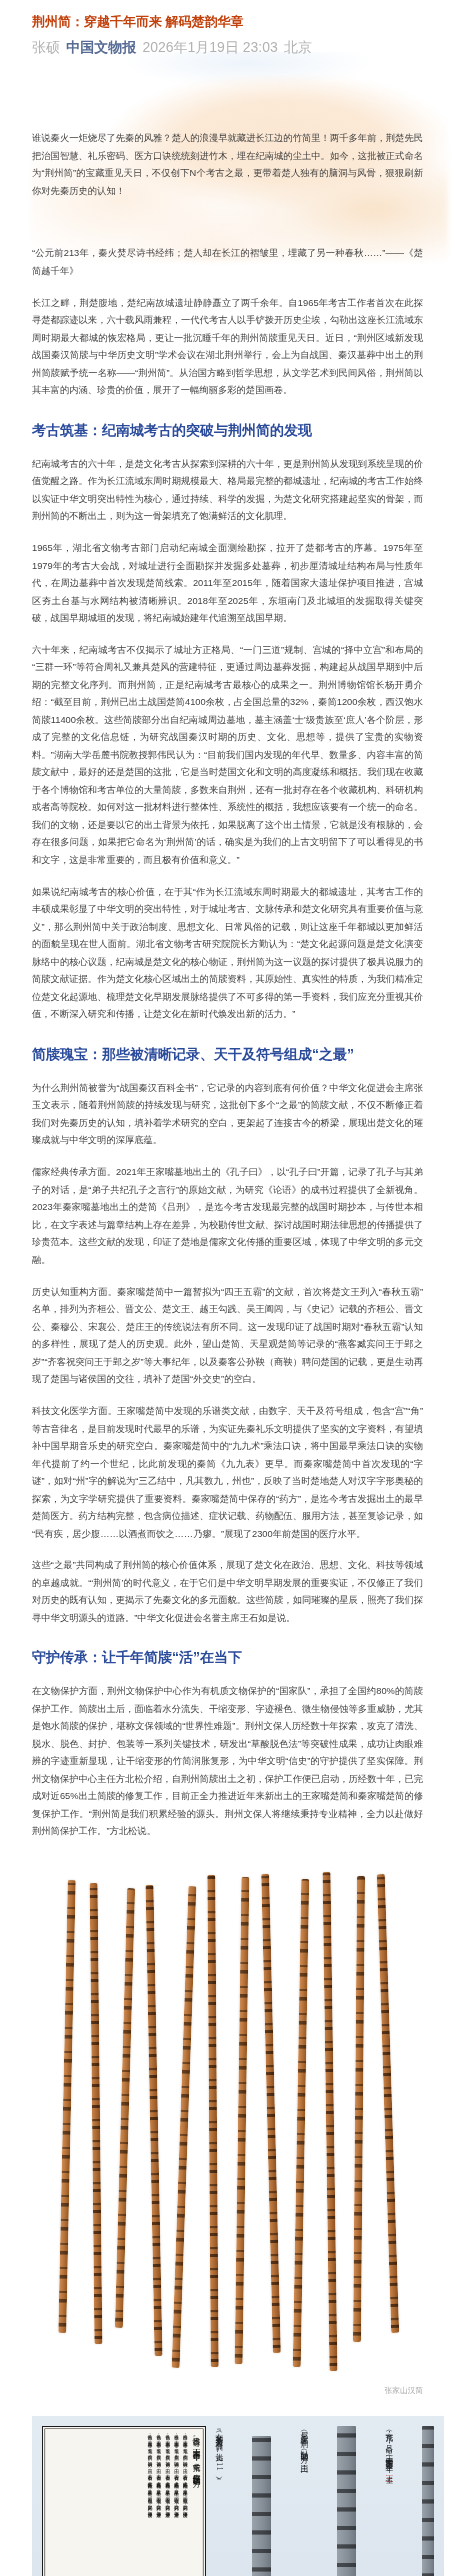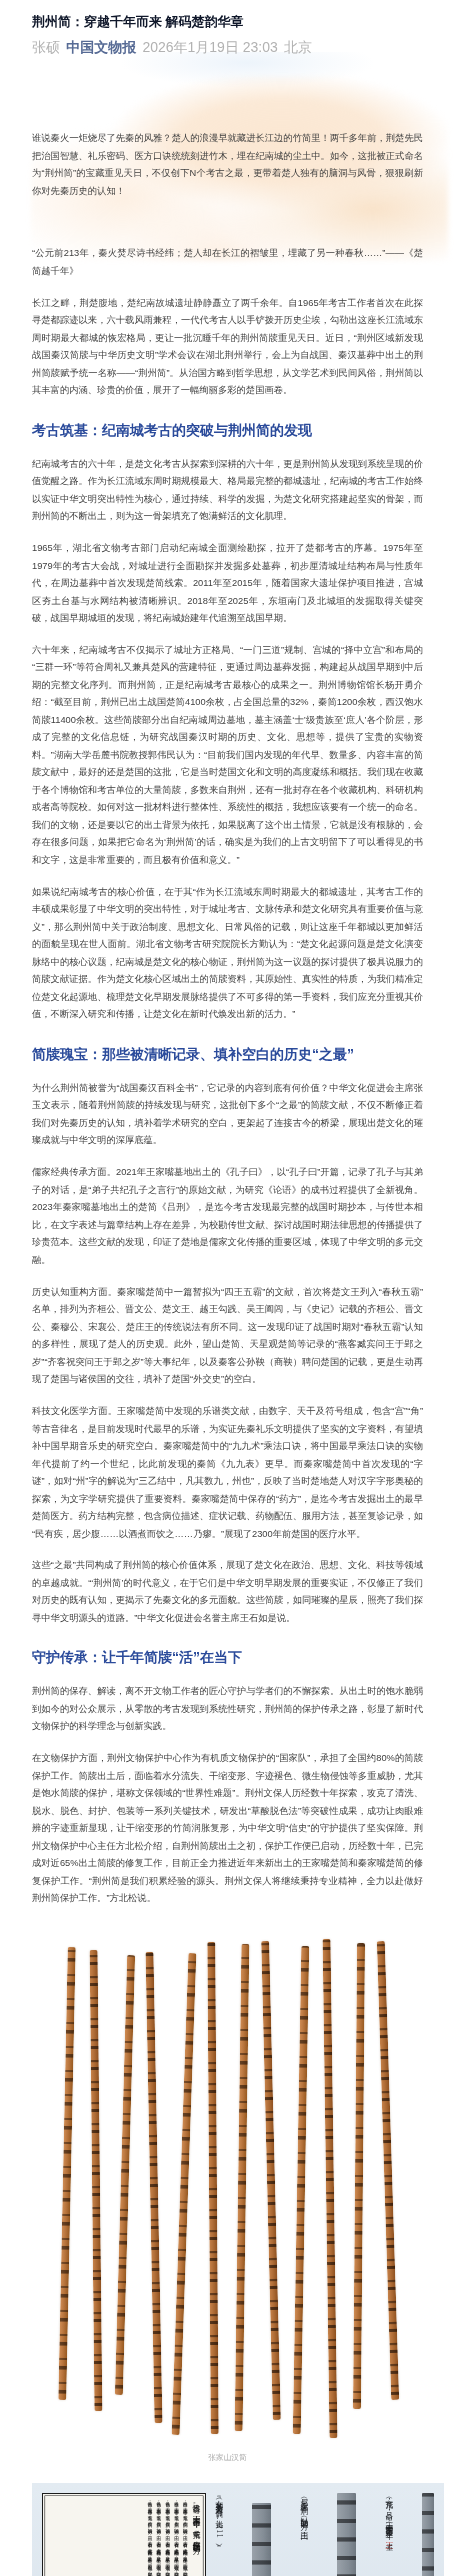--- a/index.html
+++ b/index.html
@@ -8,28 +8,28 @@
   .decor{position:absolute;pointer-events:none;z-index:0;}
   .blob-blue{top:52px;left:93px;width:309px;height:36px;
     background:radial-gradient(55% 90% at 50% 30%,#edf4fb 0%,rgba(237,244,251,0) 75%);}
   .blob-peach{top:76px;left:31px;width:417px;height:185px;filter:blur(2.6px);
     background:
       radial-gradient(58% 52% at 60% 35%,#fbe7d2 0%,rgba(251,231,210,.9) 42%,rgba(251,231,210,0) 72%),
       radial-gradient(46% 55% at 22% 66%,#fdf0e3 0%,rgba(253,240,227,0) 70%),
       radial-gradient(52% 48% at 82% 72%,#f9e3ca 0%,rgba(249,227,202,0) 70%),
       radial-gradient(30% 40% at 45% 95%,#fdf1e6 0%,rgba(253,241,230,0) 75%);}
   .content{position:relative;z-index:1;padding:13.4px 32px 0;}
-  .title{font-size:13px;line-height:1.4;font-weight:700;color:#0f172a;margin:0;}
+  .title{font-size:13px;line-height:1.4;font-weight:700;color:#c2410c;margin:0;}
   .meta{margin-top:7.7px;font-size:14px;color:#b2b2b2;display:flex;gap:6.2px;align-items:baseline;}
   .meta .account{color:#576b95;font-weight:600;text-align:right;}
   .para{font-size:9.3px;line-height:17.5px;color:#3e3e3e;text-align:justify;margin:0 0 14.4px;}
   .intro{margin-top:73px;margin-bottom:12px;}
   .quote{margin-top:45px;}
   .sec-heading{font-size:14px;line-height:15.5px;font-weight:700;color:#2b4b9b;margin:23px 0 17.5px;}
-  .caption{font-size:7.7px;color:#a9a9a9;text-align:center;margin:12.4px 0 17.5px;}
+  .caption{font-size:7.7px;color:#a9a9a9;text-align:right;margin:12.4px 0 17.5px;}
   
   .fig-slips{margin:17.5px auto 0;width:330px;height:515px;display:flex;justify-content:space-between;align-items:flex-start;}
   .slip{width:8.2px;border-radius:2.1px;background-blend-mode:multiply,normal;
     background-image:
       repeating-linear-gradient(0deg,rgba(28,18,6,0) 0 4.6px,rgba(28,18,6,.62) 5.2px 7.7px,rgba(28,18,6,0) 8.2px 12.4px,rgba(28,18,6,.5) 13px 15px,rgba(28,18,6,0) 15.5px 21px),
       linear-gradient(90deg,#c6824a,#aa6832 55%,#8e5120);
     box-shadow:0 0 2.1px rgba(120,80,40,.25);}
   .slip:nth-child(1){height:453px;margin-top:21.6px;transform:rotate(1.2deg);}
   .slip:nth-child(2){height:461px;margin-top:25px;transform:rotate(-0.6deg);}
   .slip:nth-child(3){height:440px;margin-top:30px;transform:rotate(1.6deg);}
@@ -88,29 +88,28 @@
     <p class="para quote">“公元前213年，秦火焚尽诗书经纬；楚人却在长江的褶皱里，埋藏了另一种春秋……”——《楚简越千年》</p>
 
     <p class="para">长江之畔，荆楚腹地，楚纪南故城遗址静静矗立了两千余年。自1965年考古工作者首次在此探寻楚都踪迹以来，六十载风雨兼程，一代代考古人以手铲拨开历史尘埃，勾勒出这座长江流域东周时期最大都城的恢宏格局，更让一批沉睡千年的荆州简牍重见天日。近日，“荆州区域新发现战国秦汉简牍与中华历史文明”学术会议在湖北荆州举行，会上为自战国、秦汉墓葬中出土的荆州简牍赋予统一名称——“荆州简”。从治国方略到哲学思想，从文学艺术到民间风俗，荆州简以其丰富的内涵、珍贵的价值，展开了一幅绚丽多彩的楚国画卷。</p>
 
     <h2 class="sec-heading">考古筑基：纪南城考古的突破与荆州简的发现</h2>
     <p class="para">纪南城考古的六十年，是楚文化考古从探索到深耕的六十年，更是荆州简从发现到系统呈现的价值觉醒之路。作为长江流域东周时期规模最大、格局最完整的都城遗址，纪南城的考古工作始终以实证中华文明突出特性为核心，通过持续、科学的发掘，为楚文化研究搭建起坚实的骨架，而荆州简的不断出土，则为这一骨架填充了饱满鲜活的文化肌理。</p>
     <p class="para">1965年，湖北省文物考古部门启动纪南城全面测绘勘探，拉开了楚都考古的序幕。1975年至1979年的考古大会战，对城址进行全面勘探并发掘多处墓葬，初步厘清城址结构布局与性质年代，在周边墓葬中首次发现楚简线索。2011年至2015年，随着国家大遗址保护项目推进，宫城区夯土台基与水网结构被清晰辨识。2018年至2025年，东垣南门及北城垣的发掘取得关键突破，战国早期城垣的发现，将纪南城始建年代追溯至战国早期。</p>
     <p class="para">六十年来，纪南城考古不仅揭示了城址方正格局、“一门三道”规制、宫城的“择中立宫”和布局的“三群一环”等符合周礼又兼具楚风的营建特征，更通过周边墓葬发掘，构建起从战国早期到中后期的完整文化序列。而荆州简，正是纪南城考古最核心的成果之一。荆州博物馆馆长杨开勇介绍：“截至目前，荆州已出土战国楚简4100余枚，占全国总量的32%，秦简1200余枚，西汉饱水简牍11400余枚。这些简牍部分出自纪南城周边墓地，墓主涵盖‘士’级贵族至‘庶人’各个阶层，形成了完整的文化信息链，为研究战国秦汉时期的历史、文化、思想等，提供了宝贵的实物资料。”湖南大学岳麓书院教授郭伟民认为：“目前我们国内发现的年代早、数量多、内容丰富的简牍文献中，最好的还是楚国的这批，它是当时楚国文化和文明的高度凝练和概括。我们现在收藏于各个博物馆和考古单位的大量简牍，多数来自荆州，还有一批封存在各个收藏机构、科研机构或者高等院校。如何对这一批材料进行整体性、系统性的概括，我想应该要有一个统一的命名。我们的文物，还是要以它的出土背景为依托，如果脱离了这个出土情景，它就是没有根脉的，会存在很多问题，如果把它命名为‘荆州简’的话，确实是为我们的上古文明留下了可以看得见的书和文字，这是非常重要的，而且极有价值和意义。”</p>
     <p class="para">如果说纪南城考古的核心价值，在于其“作为长江流域东周时期最大的都城遗址，其考古工作的丰硕成果彰显了中华文明的突出特性，对于城址考古、文脉传承和楚文化研究具有重要价值与意义”，那么荆州简中关于政治制度、思想文化、日常风俗的记载，则让这座千年都城以更加鲜活的面貌呈现在世人面前。湖北省文物考古研究院院长方勤认为：“楚文化起源问题是楚文化演变脉络中的核心议题，纪南城是楚文化的核心物证，荆州简为这一议题的探讨提供了极具说服力的简牍文献证据。作为楚文化核心区域出土的简牍资料，其原始性、真实性的特质，为我们精准定位楚文化起源地、梳理楚文化早期发展脉络提供了不可多得的第一手资料，我们应充分重视其价值，不断深入研究和传播，让楚文化在新时代焕发出新的活力。”</p>
 
-    <h2 class="sec-heading">简牍瑰宝：那些被清晰记录、填补空白的历史“之最”</h2>
+    <h2 class="sec-heading">简牍瑰宝：那些被清晰记录、天干及符号组成“之最”</h2>
     <p class="para">为什么荆州简被誉为“战国秦汉百科全书”，它记录的内容到底有何价值？中华文化促进会主席张玉文表示，随着荆州简牍的持续发现与研究，这批创下多个“之最”的简牍文献，不仅不断修正着我们对先秦历史的认知，填补着学术研究的空白，更架起了连接古今的桥梁，展现出楚文化的璀璨成就与中华文明的深厚底蕴。</p>
     <p class="para">儒家经典传承方面。2021年王家嘴墓地出土的《孔子曰》，以“孔子曰”开篇，记录了孔子与其弟子的对话，是“弟子共纪孔子之言行”的原始文献，为研究《论语》的成书过程提供了全新视角。2023年秦家嘴墓地出土的楚简《吕刑》，是迄今考古发现最完整的战国时期抄本，与传世本相比，在文字表述与篇章结构上存在差异，为校勘传世文献、探讨战国时期法律思想的传播提供了珍贵范本。这些文献的发现，印证了楚地是儒家文化传播的重要区域，体现了中华文明的多元交融。</p>
     <p class="para">历史认知重构方面。秦家嘴楚简中一篇暂拟为“四王五霸”的文献，首次将楚文王列入“春秋五霸”名单，排列为齐桓公、晋文公、楚文王、越王勾践、吴王阖闾，与《史记》记载的齐桓公、晋文公、秦穆公、宋襄公、楚庄王的传统说法有所不同。这一发现印证了战国时期对“春秋五霸”认知的多样性，展现了楚人的历史观。此外，望山楚简、天星观楚简等记录的“燕客臧宾问王于郢之岁”“齐客祝突问王于郢之岁”等大事纪年，以及秦客公孙鞅（商鞅）聘问楚国的记载，更是生动再现了楚国与诸侯国的交往，填补了楚国“外交史”的空白。</p>
     <p class="para">科技文化医学方面。王家嘴楚简中发现的乐谱类文献，由数字、天干及符号组成，包含“宫”“角”等古音律名，是目前发现时代最早的乐谱，为实证先秦礼乐文明提供了坚实的文字资料，有望填补中国早期音乐史的研究空白。秦家嘴楚简中的“九九术”乘法口诀，将中国最早乘法口诀的实物年代提前了约一个世纪，比此前发现的秦简《九九表》更早。而秦家嘴楚简中首次发现的“字谜”，如对“州”字的解说为“三乙结中，凡其数九，州也”，反映了当时楚地楚人对汉字字形奥秘的探索，为文字学研究提供了重要资料。秦家嘴楚简中保存的“药方”，是迄今考古发掘出土的最早楚简医方。药方结构完整，包含病位描述、症状记载、药物配伍、服用方法，甚至复诊记录，如“民有疾，居少腹……以酒煮而饮之……乃瘳。”展现了2300年前楚国的医疗水平。</p>
     <p class="para">这些“之最”共同构成了荆州简的核心价值体系，展现了楚文化在政治、思想、文化、科技等领域的卓越成就。“‘荆州简’的时代意义，在于它们是中华文明早期发展的重要实证，不仅修正了我们对历史的既有认知，更揭示了先秦文化的多元面貌。这些简牍，如同璀璨的星辰，照亮了我们探寻中华文明源头的道路。”中华文化促进会名誉主席王石如是说。</p>
 
     <h2 class="sec-heading">守护传承：让千年简牍“活”在当下</h2>
-    <p class="para">荆州简的保存、解读，离不开文物工作者的匠心守护与学者们的不懈探索。从出土时的饱水脆弱到如今的对公众展示，从零散的考古发现到系统性研究，荆州简的保护传承之路，彰显了新时代文物保护的科学理念与创新实践。</p>
     <p class="para">在文物保护方面，荆州文物保护中心作为有机质文物保护的“国家队”，承担了全国约80%的简牍保护工作。简牍出土后，面临着水分流失、干缩变形、字迹褪色、微生物侵蚀等多重威胁，尤其是饱水简牍的保护，堪称文保领域的“世界性难题”。荆州文保人历经数十年探索，攻克了清洗、脱水、脱色、封护、包装等一系列关键技术，研发出“草酸脱色法”等突破性成果，成功让肉眼难辨的字迹重新显现，让干缩变形的竹简润胀复形，为中华文明“信史”的守护提供了坚实保障。荆州文物保护中心主任方北松介绍，自荆州简牍出土之初，保护工作便已启动，历经数十年，已完成对近65%出土简牍的修复工作，目前正全力推进近年来新出土的王家嘴楚简和秦家嘴楚简的修复保护工作。“荆州简是我们积累经验的源头。荆州文保人将继续秉持专业精神，全力以赴做好荆州简保护工作。”方北松说。</p>
 
     <div class="fig-slips">
       <div class="slip"></div>
       <div class="slip"></div>
       <div class="slip"></div>
       <div class="slip"></div>
       <div class="slip"></div>
       <div class="slip"></div>
       <div class="slip"></div>

